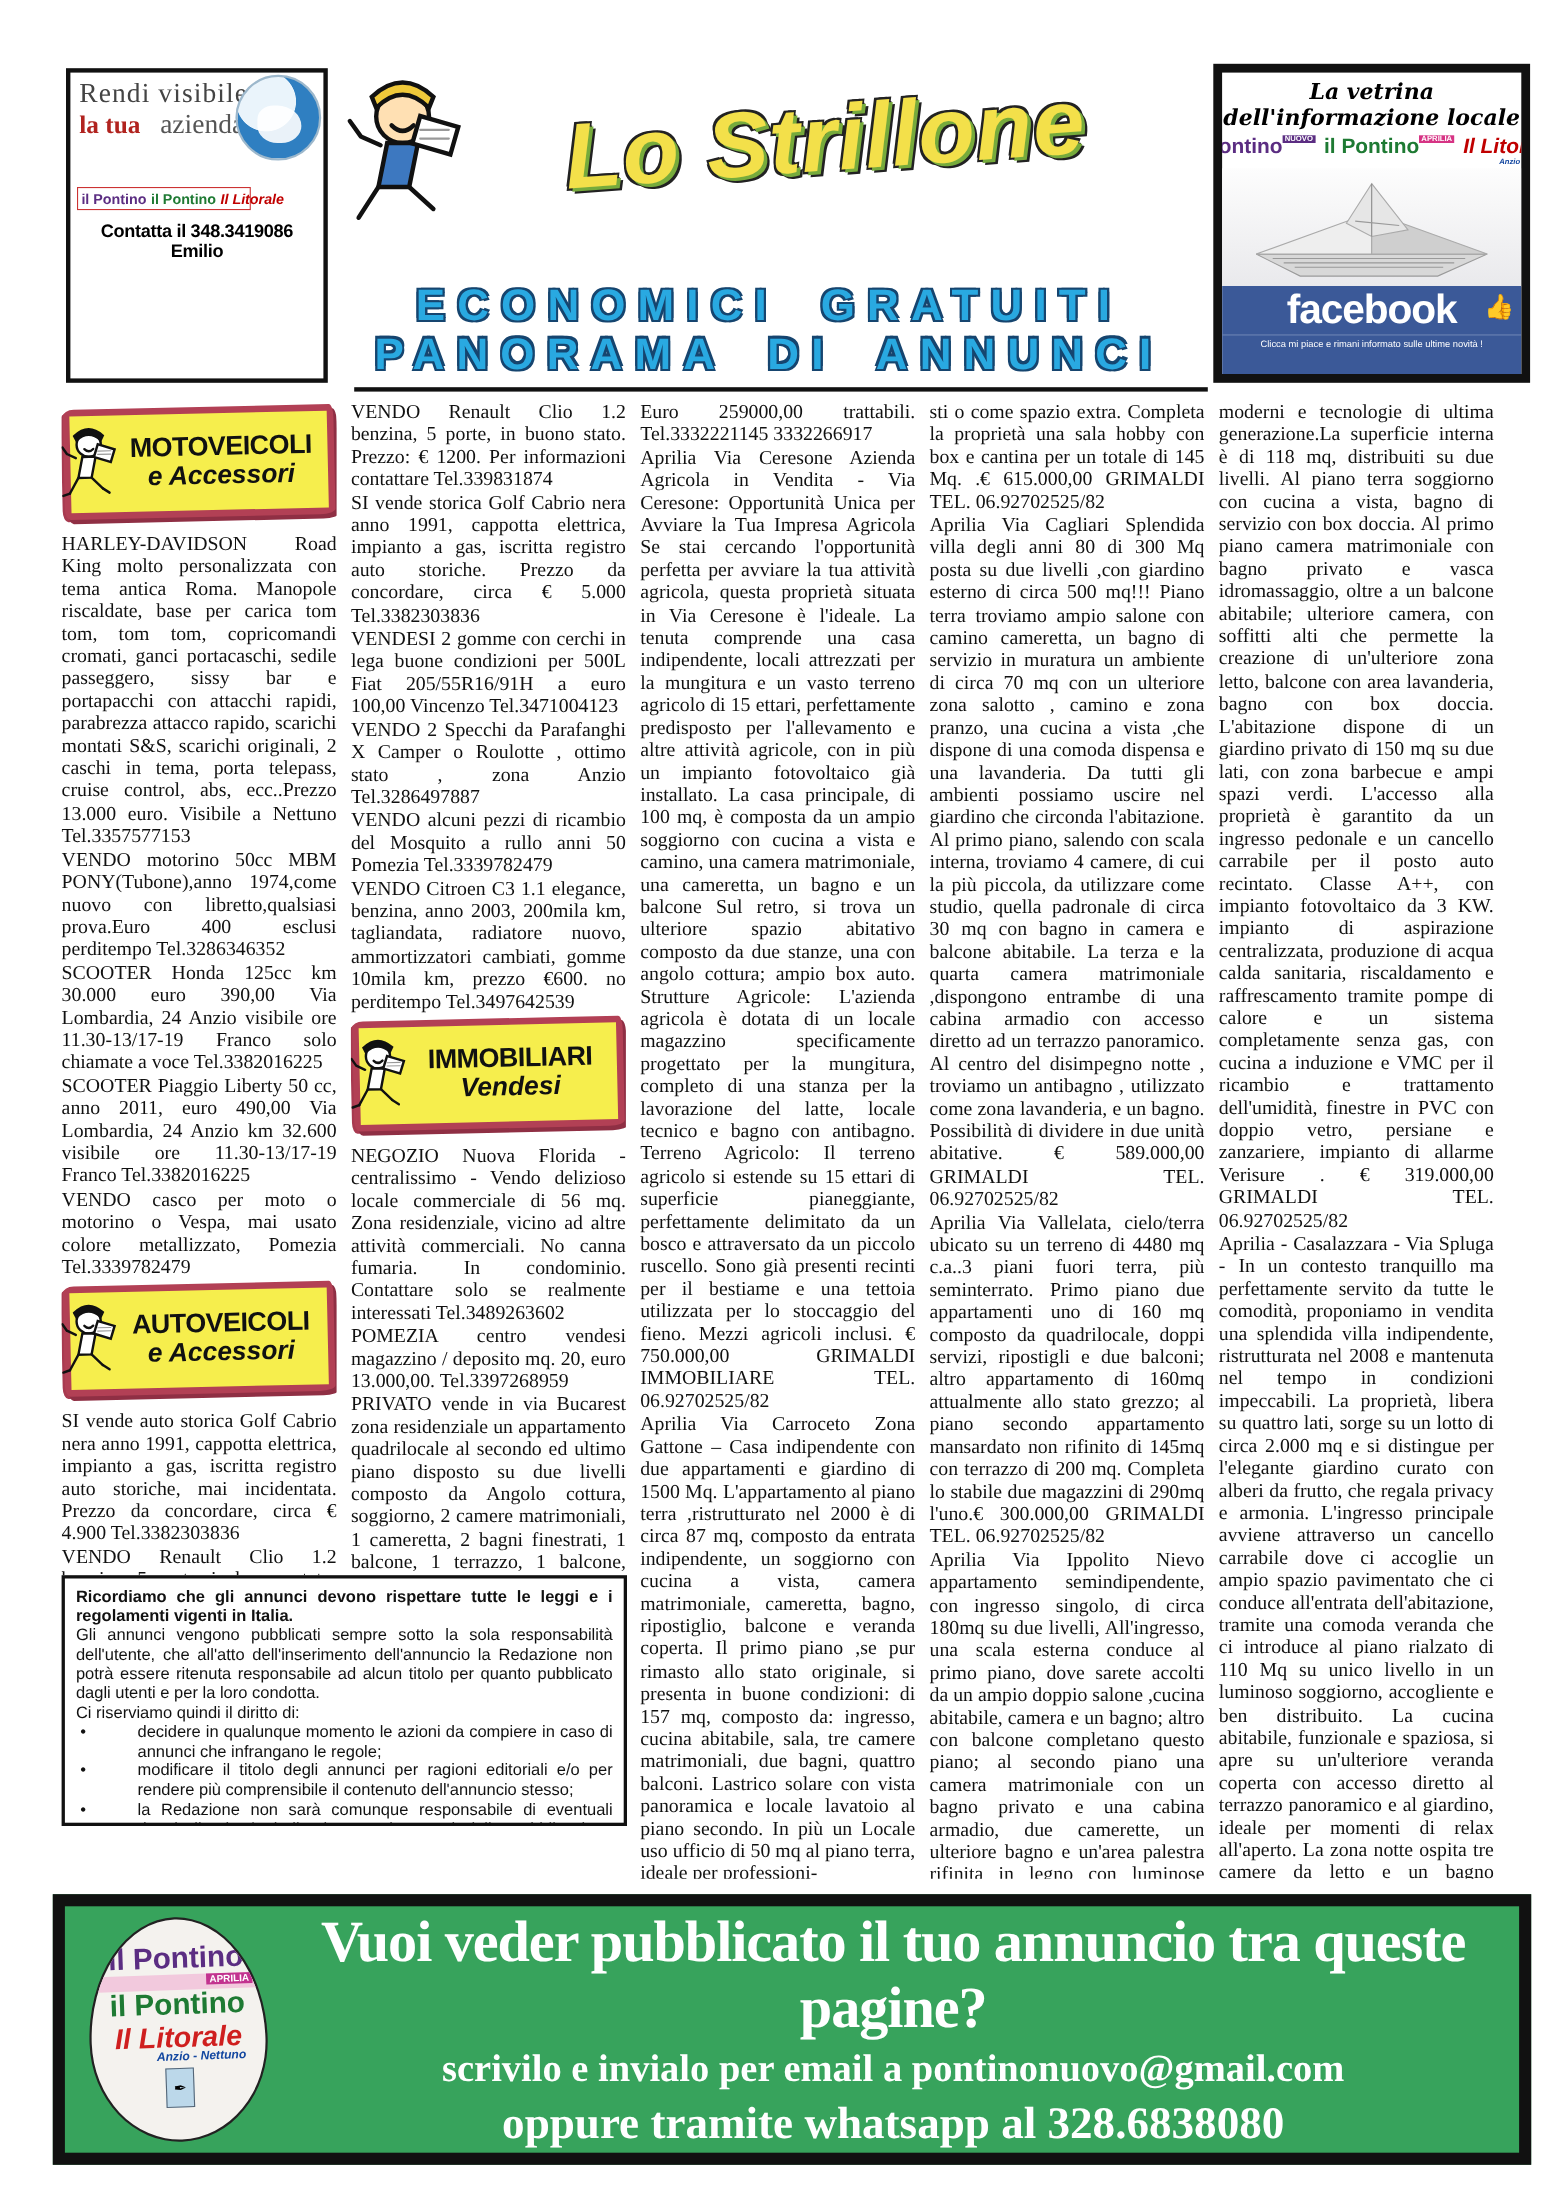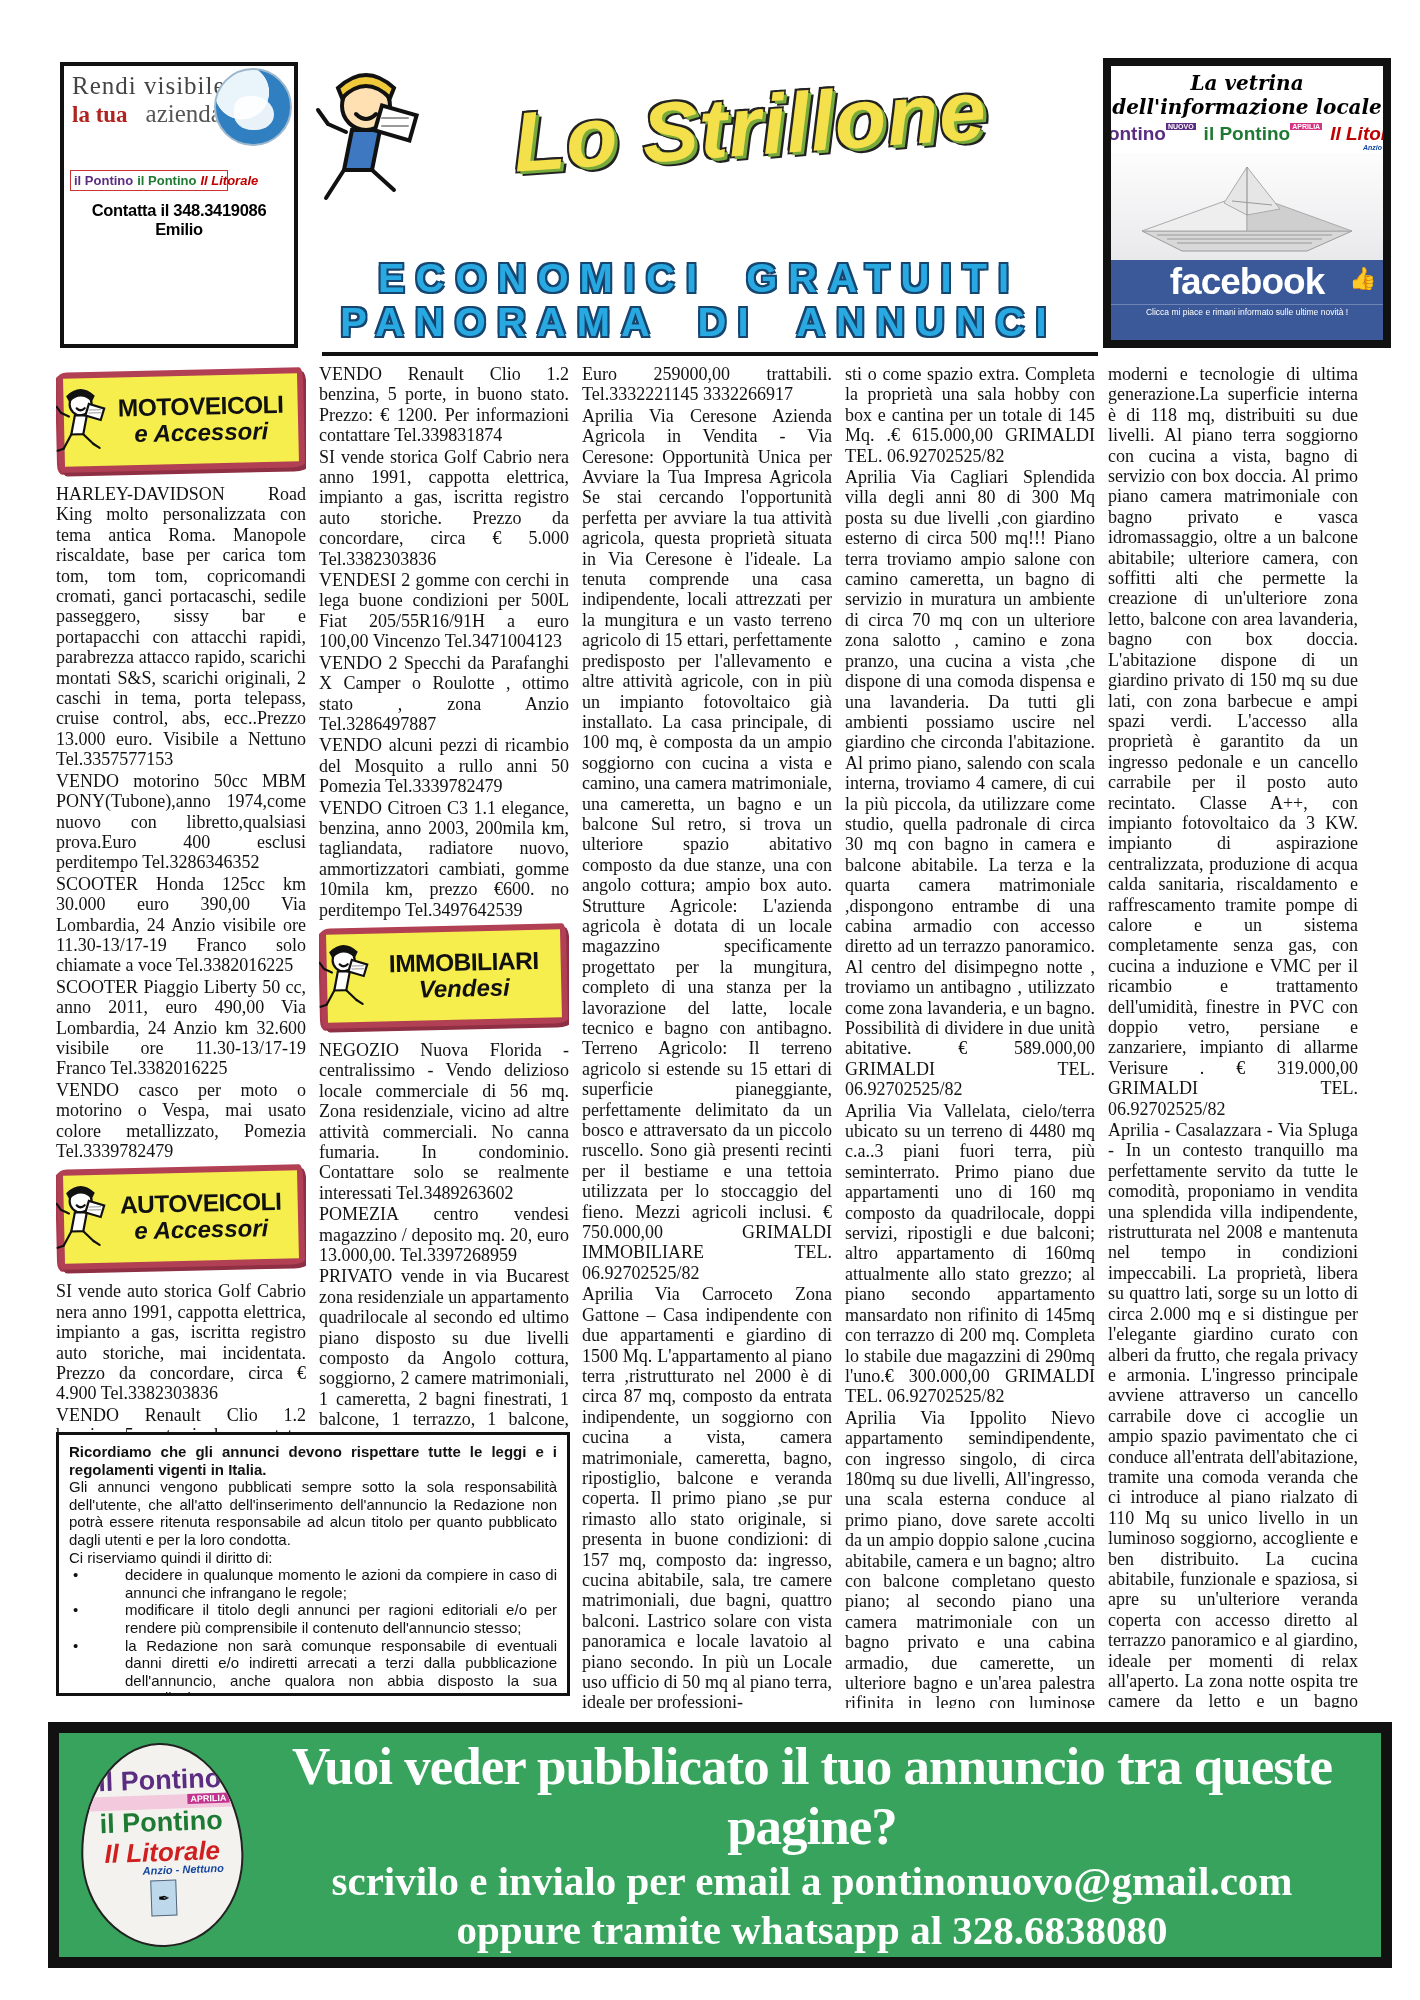--- a/index.html
+++ b/index.html
@@ -80,21 +80,21 @@
       box-shadow:3px 4px 0 #8f2f44,-2px 2px 0 #a83a50;
       height:88px;margin:6px 2px 14px 2px;display:flex;align-items:center;
       transform:rotate(-1.3deg);}
   .sec-boy{width:62px;height:80px;margin-left:-14px;flex:0 0 auto;}
   .sec-txt{flex:1;text-align:center;font-family:"Liberation Sans",sans-serif;color:#111;
            margin-left:-8px;}
   .sec-t1{font-weight:900;font-size:24.5px;line-height:26px;letter-spacing:-.5px;}
   .sec-t2{font-weight:bold;font-style:italic;font-size:24px;line-height:26px;}
 
   
-  .notice{position:absolute;left:56px;top:1432px;width:514px;height:264px;
+  .notice{position:absolute;left:56px;top:1432px;width:514px;height:228px;
           border:3px solid #111;background:#fff;box-sizing:border-box;
           padding:8px 10px;font-family:"Liberation Sans",sans-serif;
           font-size:15px;line-height:17.6px;color:#111;text-align:justify;overflow:hidden;}
   .nb-bold{font-weight:bold;}
   .nb-row{display:flex;}
   .nb-dot{width:52px;flex:0 0 auto;padding-left:4px;}
 
   
   .green-banner{position:absolute;left:48px;top:1722px;width:1344px;height:246px;
         background:#37a35c;border:11px solid #111;box-sizing:border-box;
@@ -108,21 +108,21 @@
   .egg .band span{position:absolute;right:10px;top:0;background:#c2338f;color:#fff;
        font-size:9px;font-weight:bold;padding:0 3px;}
   .egg .e2{color:#1e7a33;font-weight:900;font-size:27px;line-height:26px;}
   .egg .e3{color:#cf1f1f;font-weight:900;font-style:italic;font-size:26px;line-height:26px;margin-top:4px;}
   .egg .e4{color:#1347a0;font-weight:bold;font-style:italic;font-size:11px;line-height:11px;text-align:right;padding-right:18px;}
   .egg .pub{display:inline-block;margin-top:4px;width:24px;height:34px;background:#bcd8ea;
        border:1px solid #567;font-size:14px;line-height:34px;}
   .gb-text{flex:1;text-align:center;color:#fff;font-family:"Liberation Serif",serif;
            font-weight:bold;}
   .gb-l1{font-size:53px;line-height:60px;letter-spacing:-1px;}
-  .gb-l2{font-size:41px;line-height:50px;text-align:center;}
+  .gb-l2{font-size:35px;line-height:50px;text-align:center;}
   .gb-l3{font-size:41px;line-height:48px;}
 
   
   .news-line{stroke:#999;stroke-width:1;}
 </style>
 </head>
 <body>
 
 <div class="page">
 

